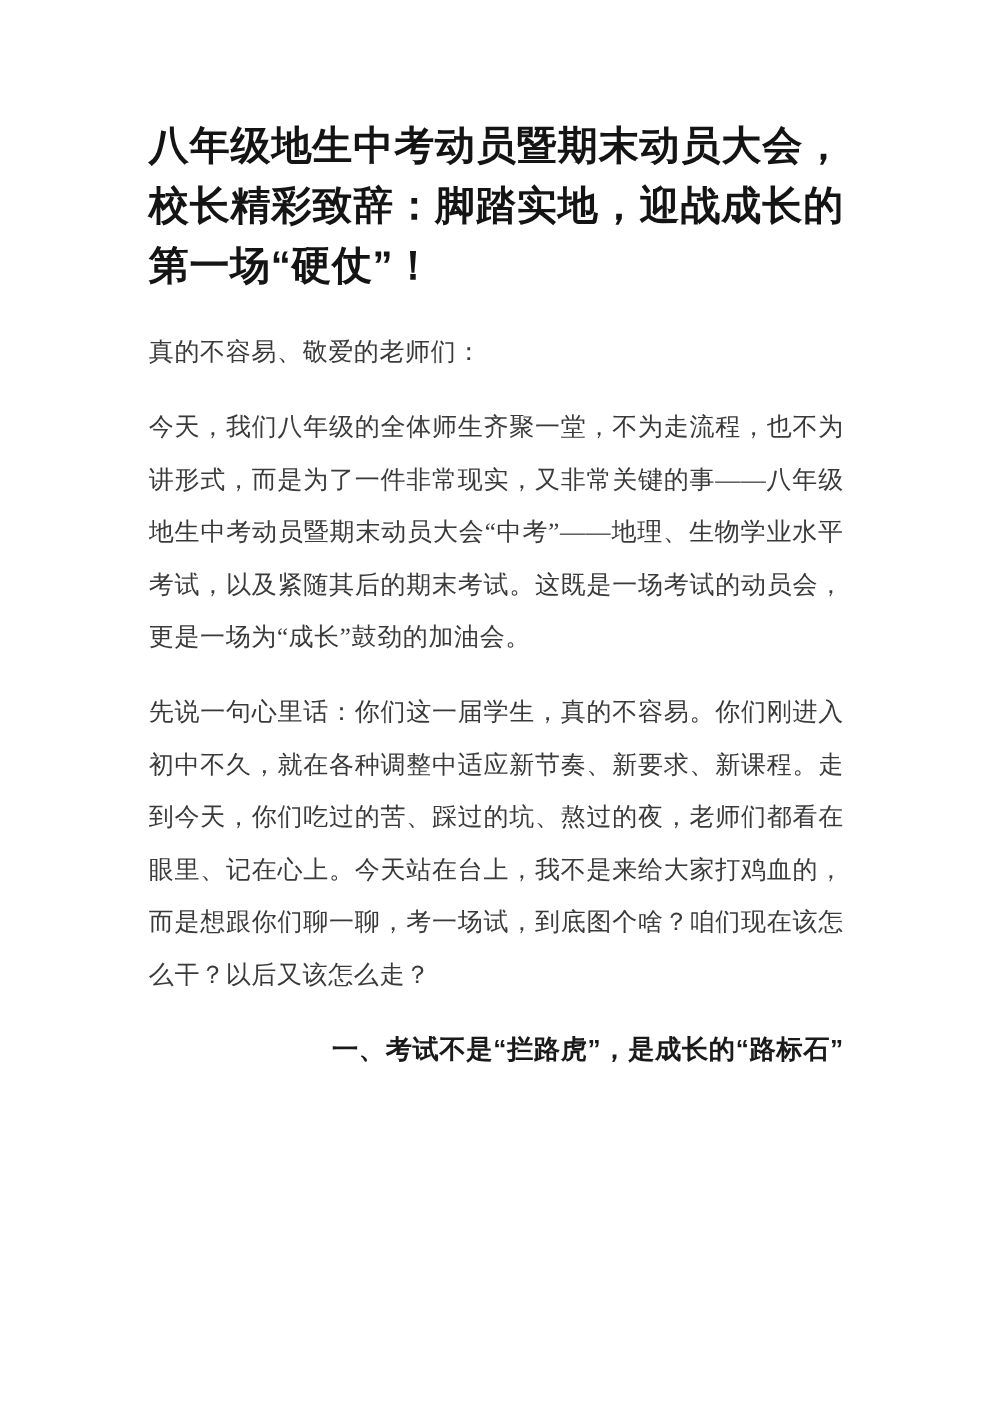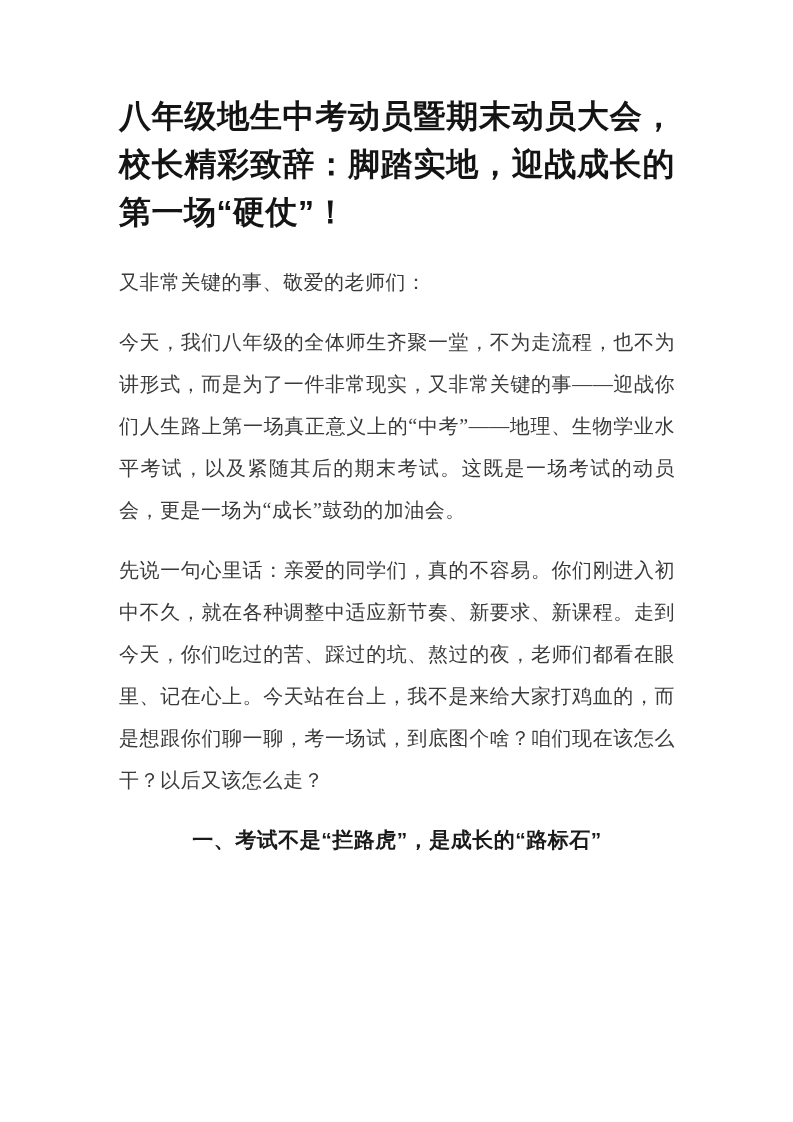--- a/index.html
+++ b/index.html
@@ -38,33 +38,33 @@
   }
   .body-text.first {
     margin-top: 25px;
   }
   .section-heading {
     font-family: "Liberation Sans", "DejaVu Sans", sans-serif;
     font-weight: bold;
     font-size: 21px;
     line-height: 42px;
     color: #1a1a1a;
-    text-align: center;
+    text-align: right;
     margin: 18px 0 0 0;
     letter-spacing: 0.5px;
   }
 </style>
 </head>
 <body>
 
 <div class="page">
   <h1 class="doc-title">八年级地生中考动员暨期末动员大会，校长精彩致辞：脚踏实地，迎战成长的第一场“硬仗”！</h1>
 
-  <p class="body-text first">又非常关键的事、敬爱的老师们：</p>
+  <p class="body-text first">真的不容易、敬爱的老师们：</p>
 
 
-  <p class="body-text">今天，我们八年级的全体师生齐聚一堂，不为走流程，也不为讲形式，而是为了一件非常现实，又非常关键的事——迎战你们人生路上第一场真正意义上的“中考”——地理、生物学业水平考试，以及紧随其后的期末考试。这既是一场考试的动员会，更是一场为“成长”鼓劲的加油会。</p>
+  <p class="body-text">今天，我们八年级的全体师生齐聚一堂，不为走流程，也不为讲形式，而是为了一件非常现实，又非常关键的事——八年级地生中考动员暨期末动员大会“中考”——地理、生物学业水平考试，以及紧随其后的期末考试。这既是一场考试的动员会，更是一场为“成长”鼓劲的加油会。</p>
 
-  <p class="body-text">先说一句心里话：亲爱的同学们，真的不容易。你们刚进入初中不久，就在各种调整中适应新节奏、新要求、新课程。走到今天，你们吃过的苦、踩过的坑、熬过的夜，老师们都看在眼里、记在心上。今天站在台上，我不是来给大家打鸡血的，而是想跟你们聊一聊，考一场试，到底图个啥？咱们现在该怎么干？以后又该怎么走？</p>
+  <p class="body-text">先说一句心里话：你们这一届学生，真的不容易。你们刚进入初中不久，就在各种调整中适应新节奏、新要求、新课程。走到今天，你们吃过的苦、踩过的坑、熬过的夜，老师们都看在眼里、记在心上。今天站在台上，我不是来给大家打鸡血的，而是想跟你们聊一聊，考一场试，到底图个啥？咱们现在该怎么干？以后又该怎么走？</p>
 
   <h2 class="section-heading">一、考试不是“拦路虎”，是成长的“路标石”</h2>
 
 </div>
 
 </body></html>

